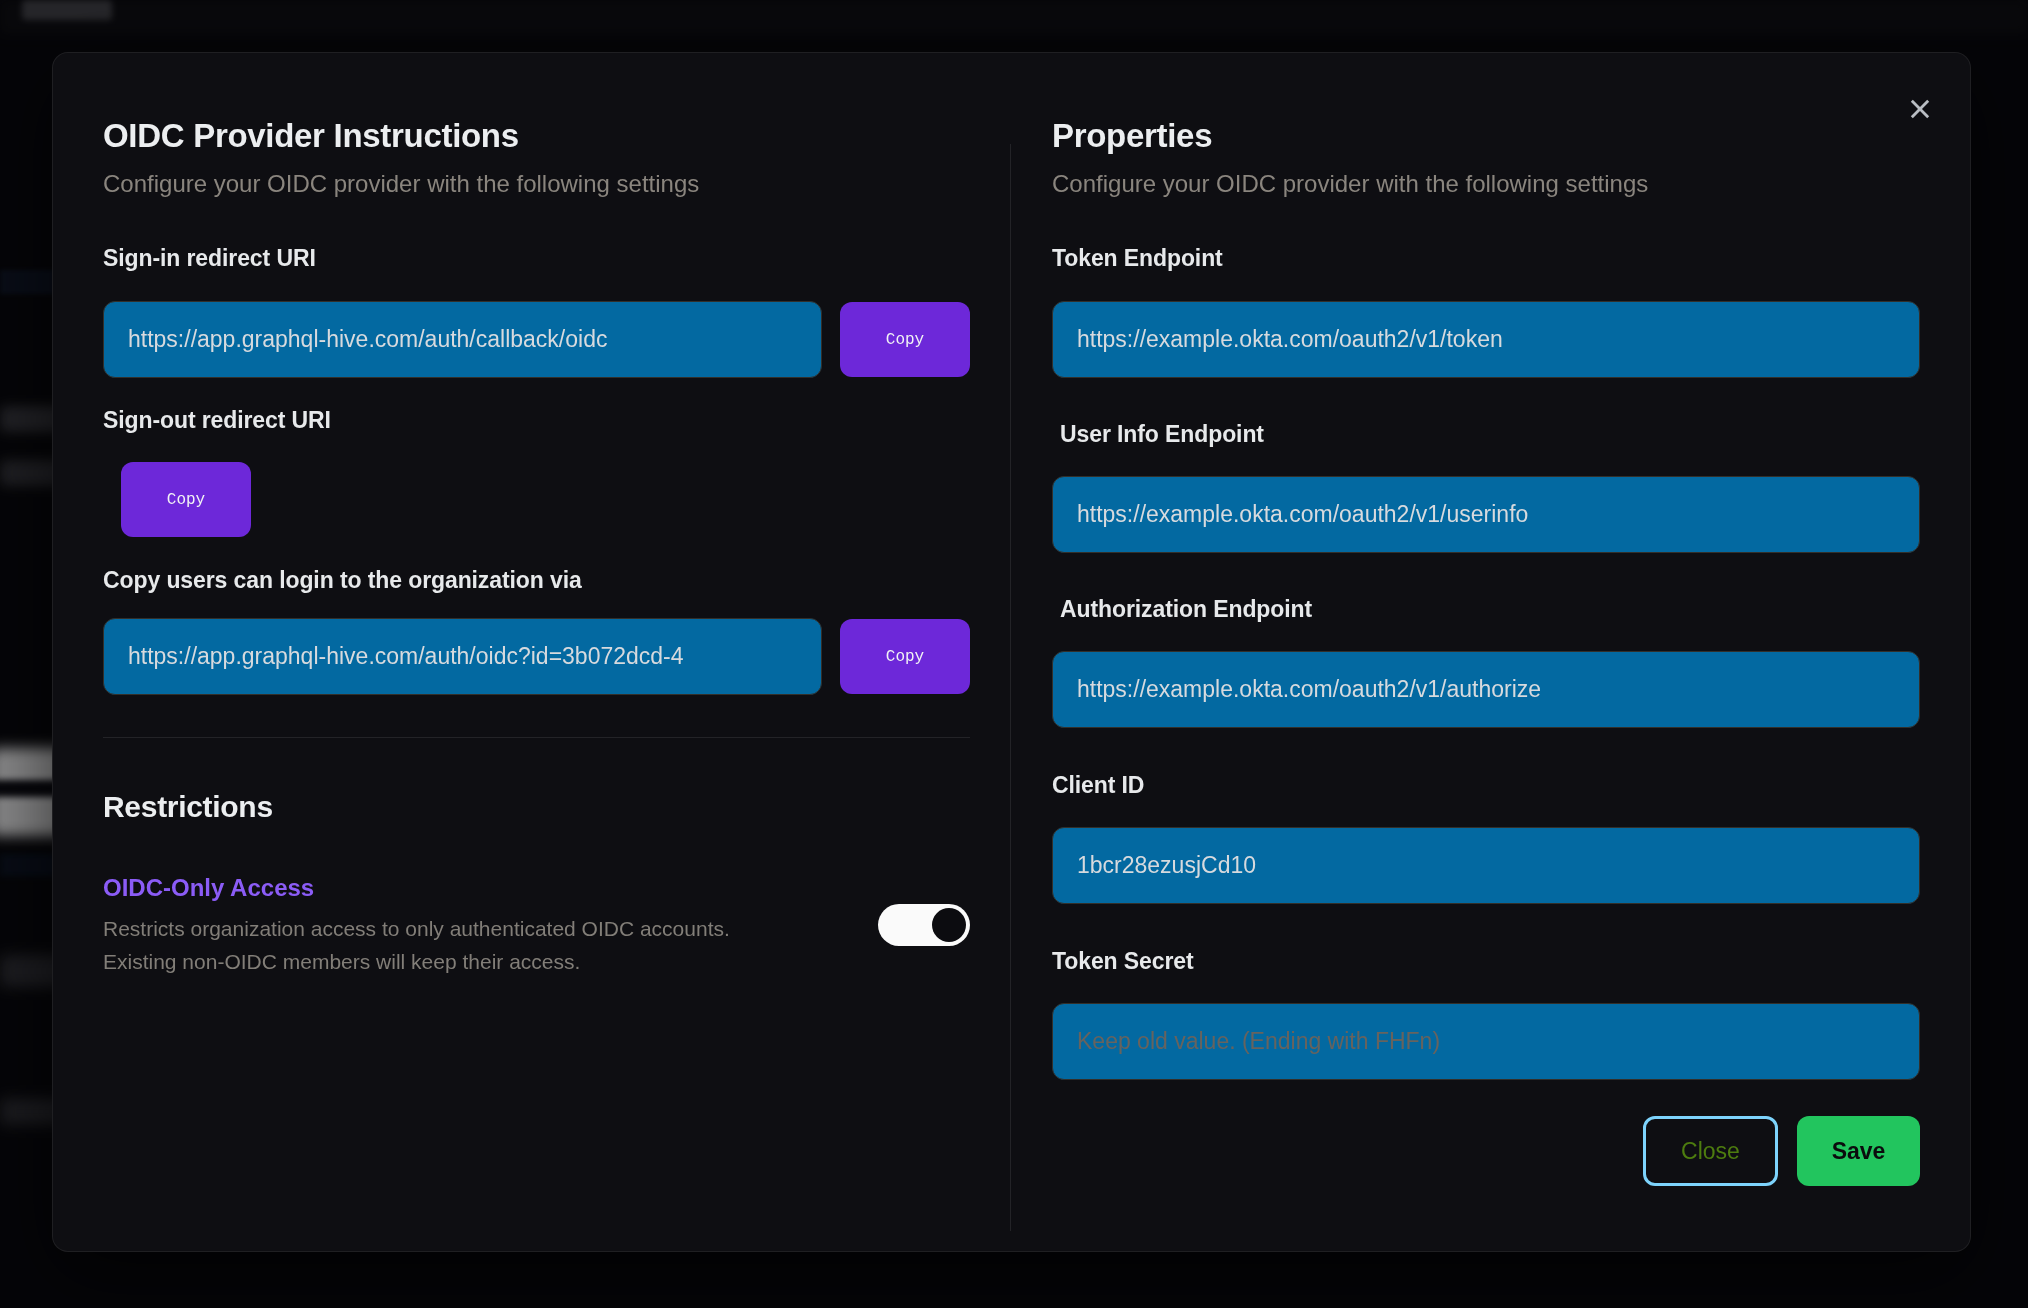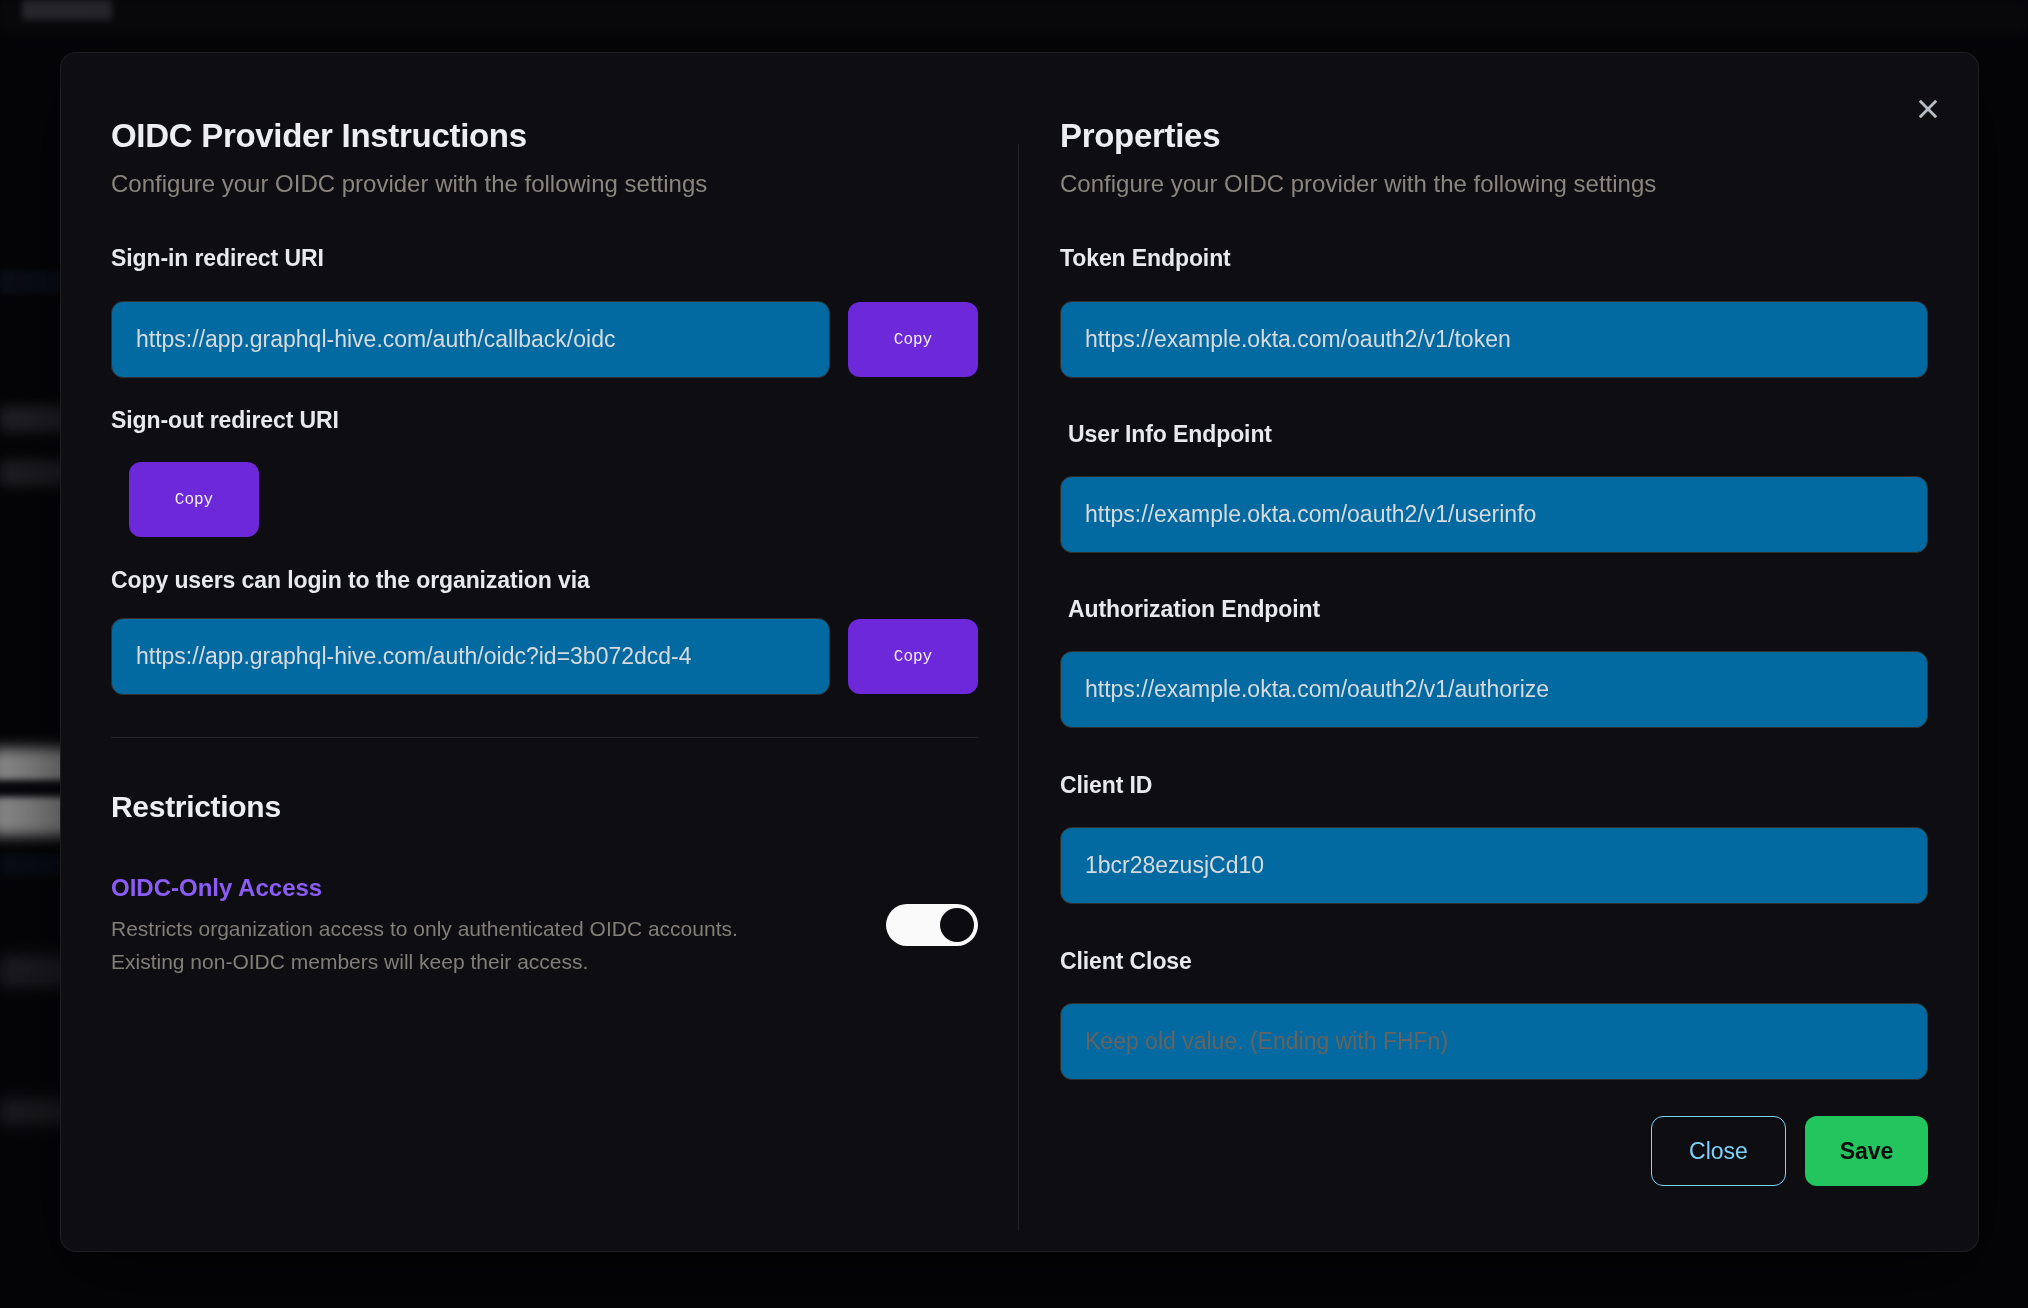--- a/index.html
+++ b/index.html
@@ -21,21 +21,21 @@
   .bg-txt3     { left:98px; top:690px; width:78px; height:24px; background:#3a3a40; border-radius:6px; filter:blur(6px); opacity:.8; }
   .bg-white    { left:-10px; top:748px; width:186px; height:88px; background:#f5f5f5; border-radius:8px; filter:blur(7px); }
   .bg-whiteline{ left:-10px; top:780px; width:186px; height:17px; background:#0a0a10; filter:blur(3px); }
   .bg-band2    { left:0; top:854px; width:200px; height:22px; background:#0b1322; filter:blur(3px); }
   .bg-txt4     { left:0; top:955px; width:172px; height:32px; background:#3f3f45; border-radius:6px; filter:blur(7px); opacity:.75; }
   .bg-txt5     { left:0; top:1098px; width:122px; height:27px; background:#3b3b41; border-radius:6px; filter:blur(7px); opacity:.75; }
   .bg-dim      { left:0; top:0; width:2028px; height:1308px; background:rgba(4,4,7,.45); }
 
   
   .modal {
-    position:absolute; left:60px; top:52px; width:1919px; height:1200px;
+    position:absolute; left:52px; top:52px; width:1919px; height:1200px;
     background:#0e0e12;
     border:1px solid rgba(255,255,255,.07);
     border-radius:16px;
     box-shadow:0 24px 80px rgba(0,0,0,.65);
     display:flex;
     padding:63px 50px 0 50px;
   }
   .modal-close {
     position:absolute; top:32px; right:26px; width:48px; height:48px;
     background:none; border:none; cursor:pointer;
@@ -104,21 +104,21 @@
   .rc-label5 { margin-top:42px; }
   .col-right .text-input { margin-top:27px; }
   .col-right .text-input.first { margin-top:28px; }
 
   .btn-row { display:flex; justify-content:flex-end; gap:19px; margin-top:36px; }
   .btn {
     height:70px; border-radius:12px; cursor:pointer;
     font-family:"Liberation Sans", sans-serif;
     font-size:23px; display:flex; align-items:center; justify-content:center;
   }
-  .btn-close { width:135px; background:transparent; border:1px solid #7dd3fc; color:#7dd3fc; font-weight:500; }
+  .btn-close { width:135px; background:transparent; border:3px solid #7dd3fc; color:#4d7c0f; font-weight:500; }
   .btn-save  { width:123px; background:#22c55e; border:none; color:#0b0b0d; font-weight:700; }
 </style>
 </head>
 <body>
 
 <div class="bg-artifact bg-topbar"></div>
 <div class="bg-artifact bg-chip"></div>
 <div class="bg-artifact bg-band1"></div>
 <div class="bg-artifact bg-txt1"></div>
 <div class="bg-artifact bg-txt2"></div>
@@ -189,21 +189,21 @@
 
     <div class="field-label rc-label">User Info Endpoint</div>
     <input class="text-input" type="text" value="https://example.okta.com/oauth2/v1/userinfo" style="">
 
     <div class="field-label rc-label">Authorization Endpoint</div>
     <input class="text-input" type="text" value="https://example.okta.com/oauth2/v1/authorize" style="">
 
     <div class="field-label rc-label4">Client ID</div>
     <input class="text-input" type="text" value="1bcr28ezusjCd10" style="">
 
-    <div class="field-label rc-label5">Client Close</div>
+    <div class="field-label rc-label5">Token Secret</div>
     <input class="text-input" type="text" placeholder="Keep old value. (Ending with FHFn)" style="">
 
     <div class="btn-row">
       <button class="btn btn-close">Close</button>
       <button class="btn btn-save">Save</button>
     </div>
   </div>
 
 </div>
 

